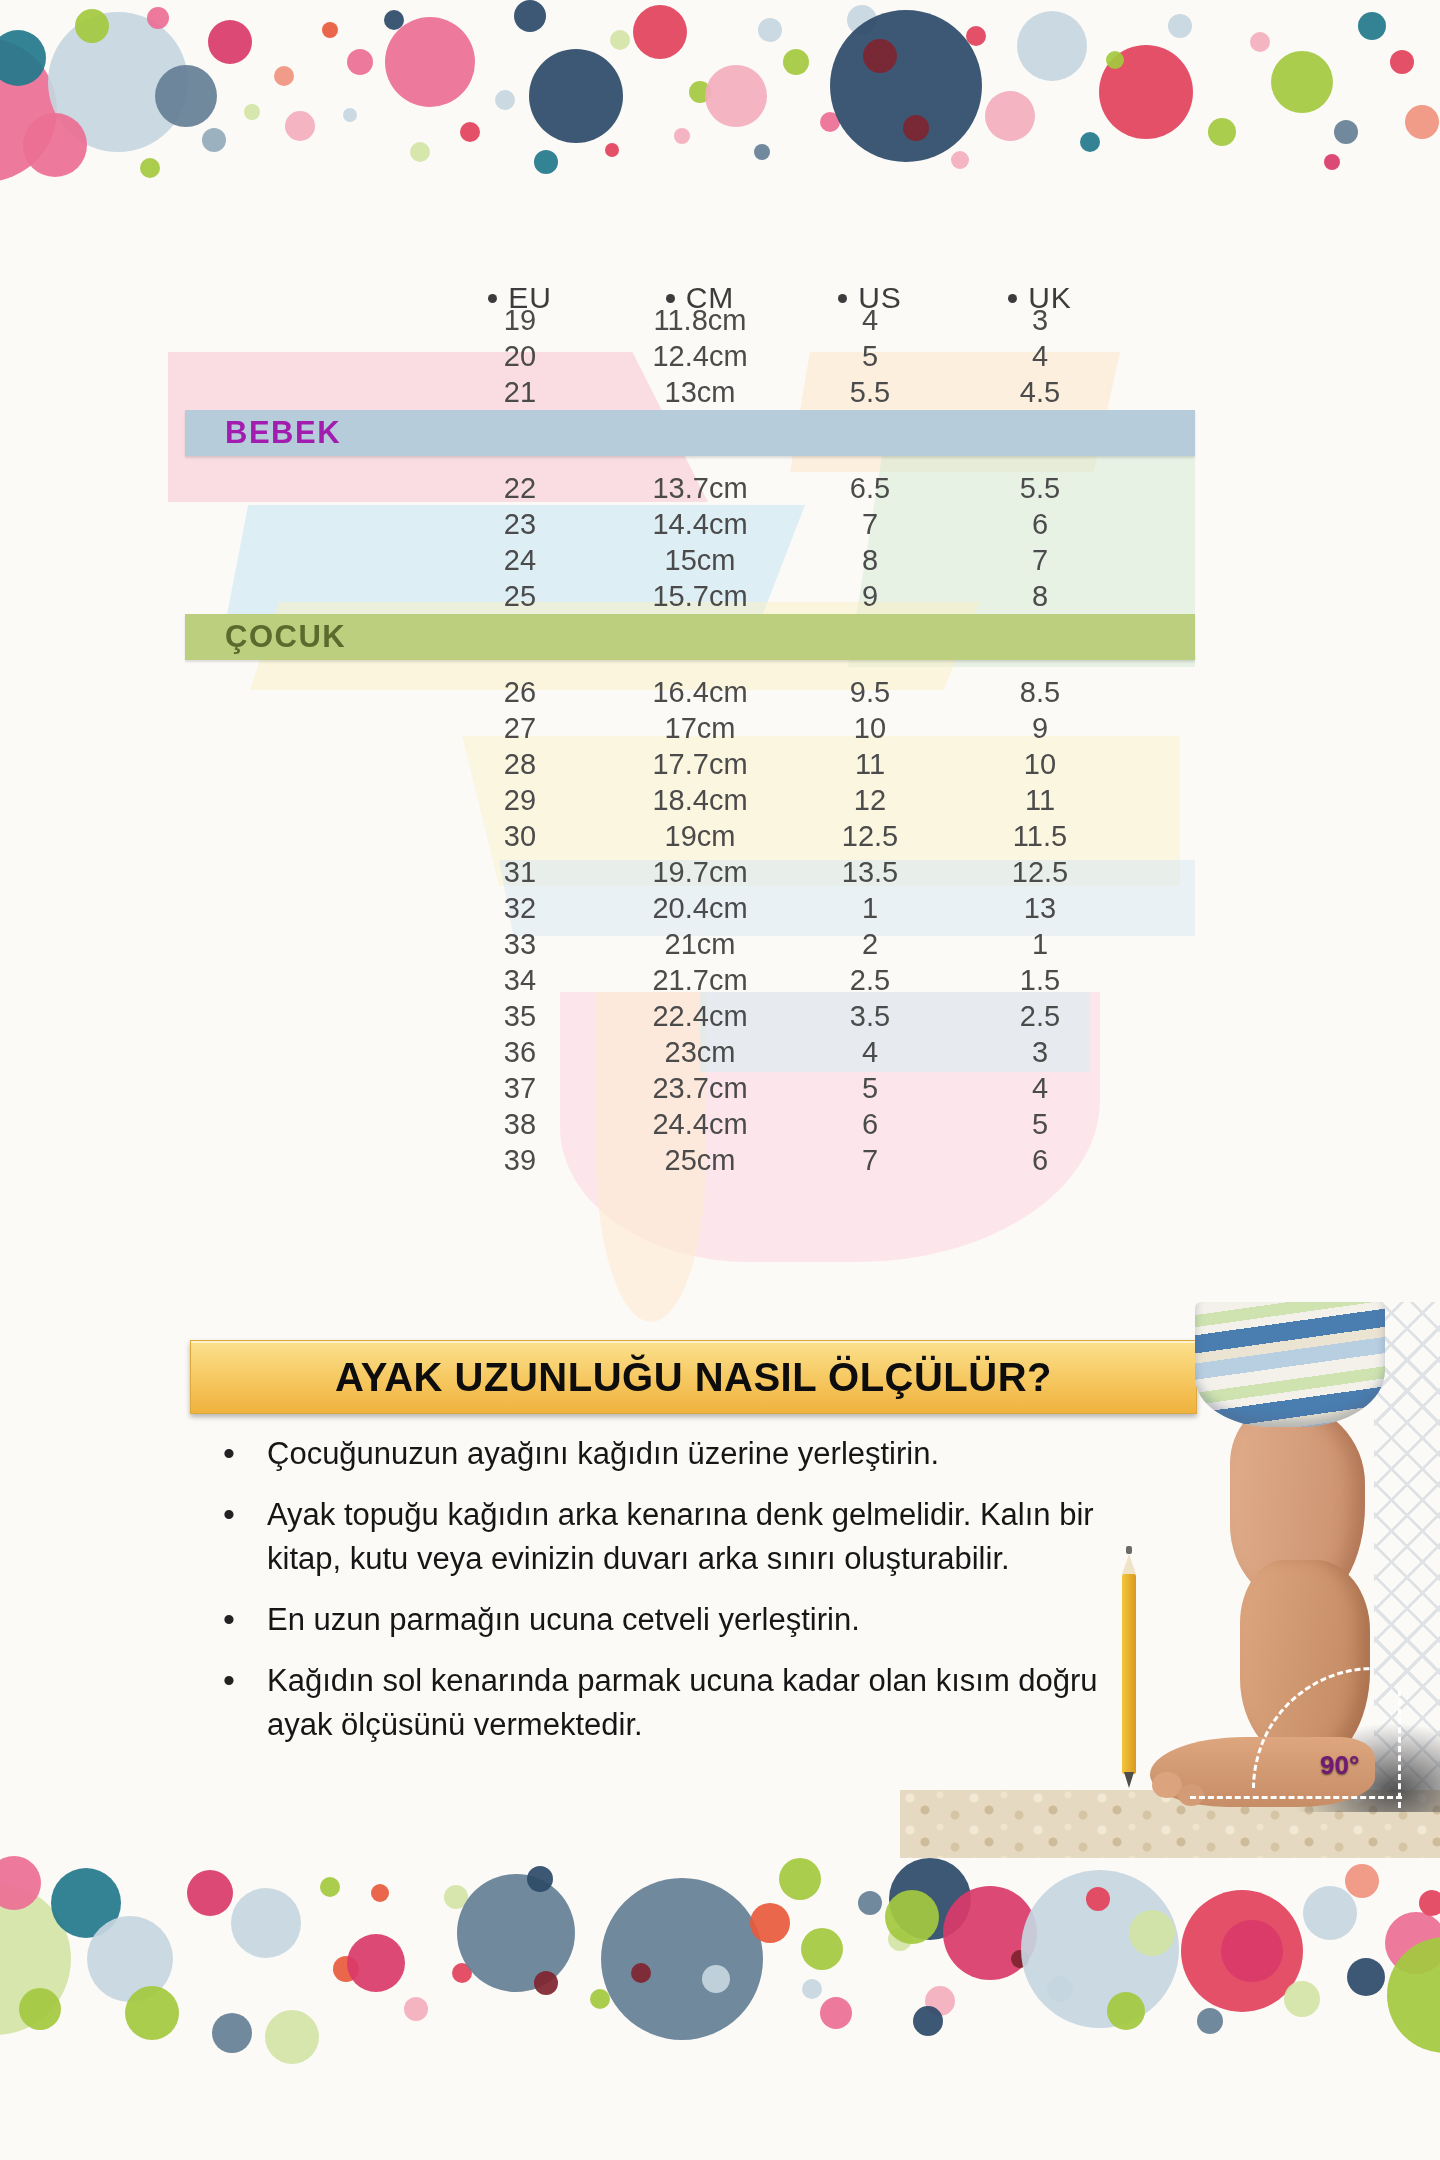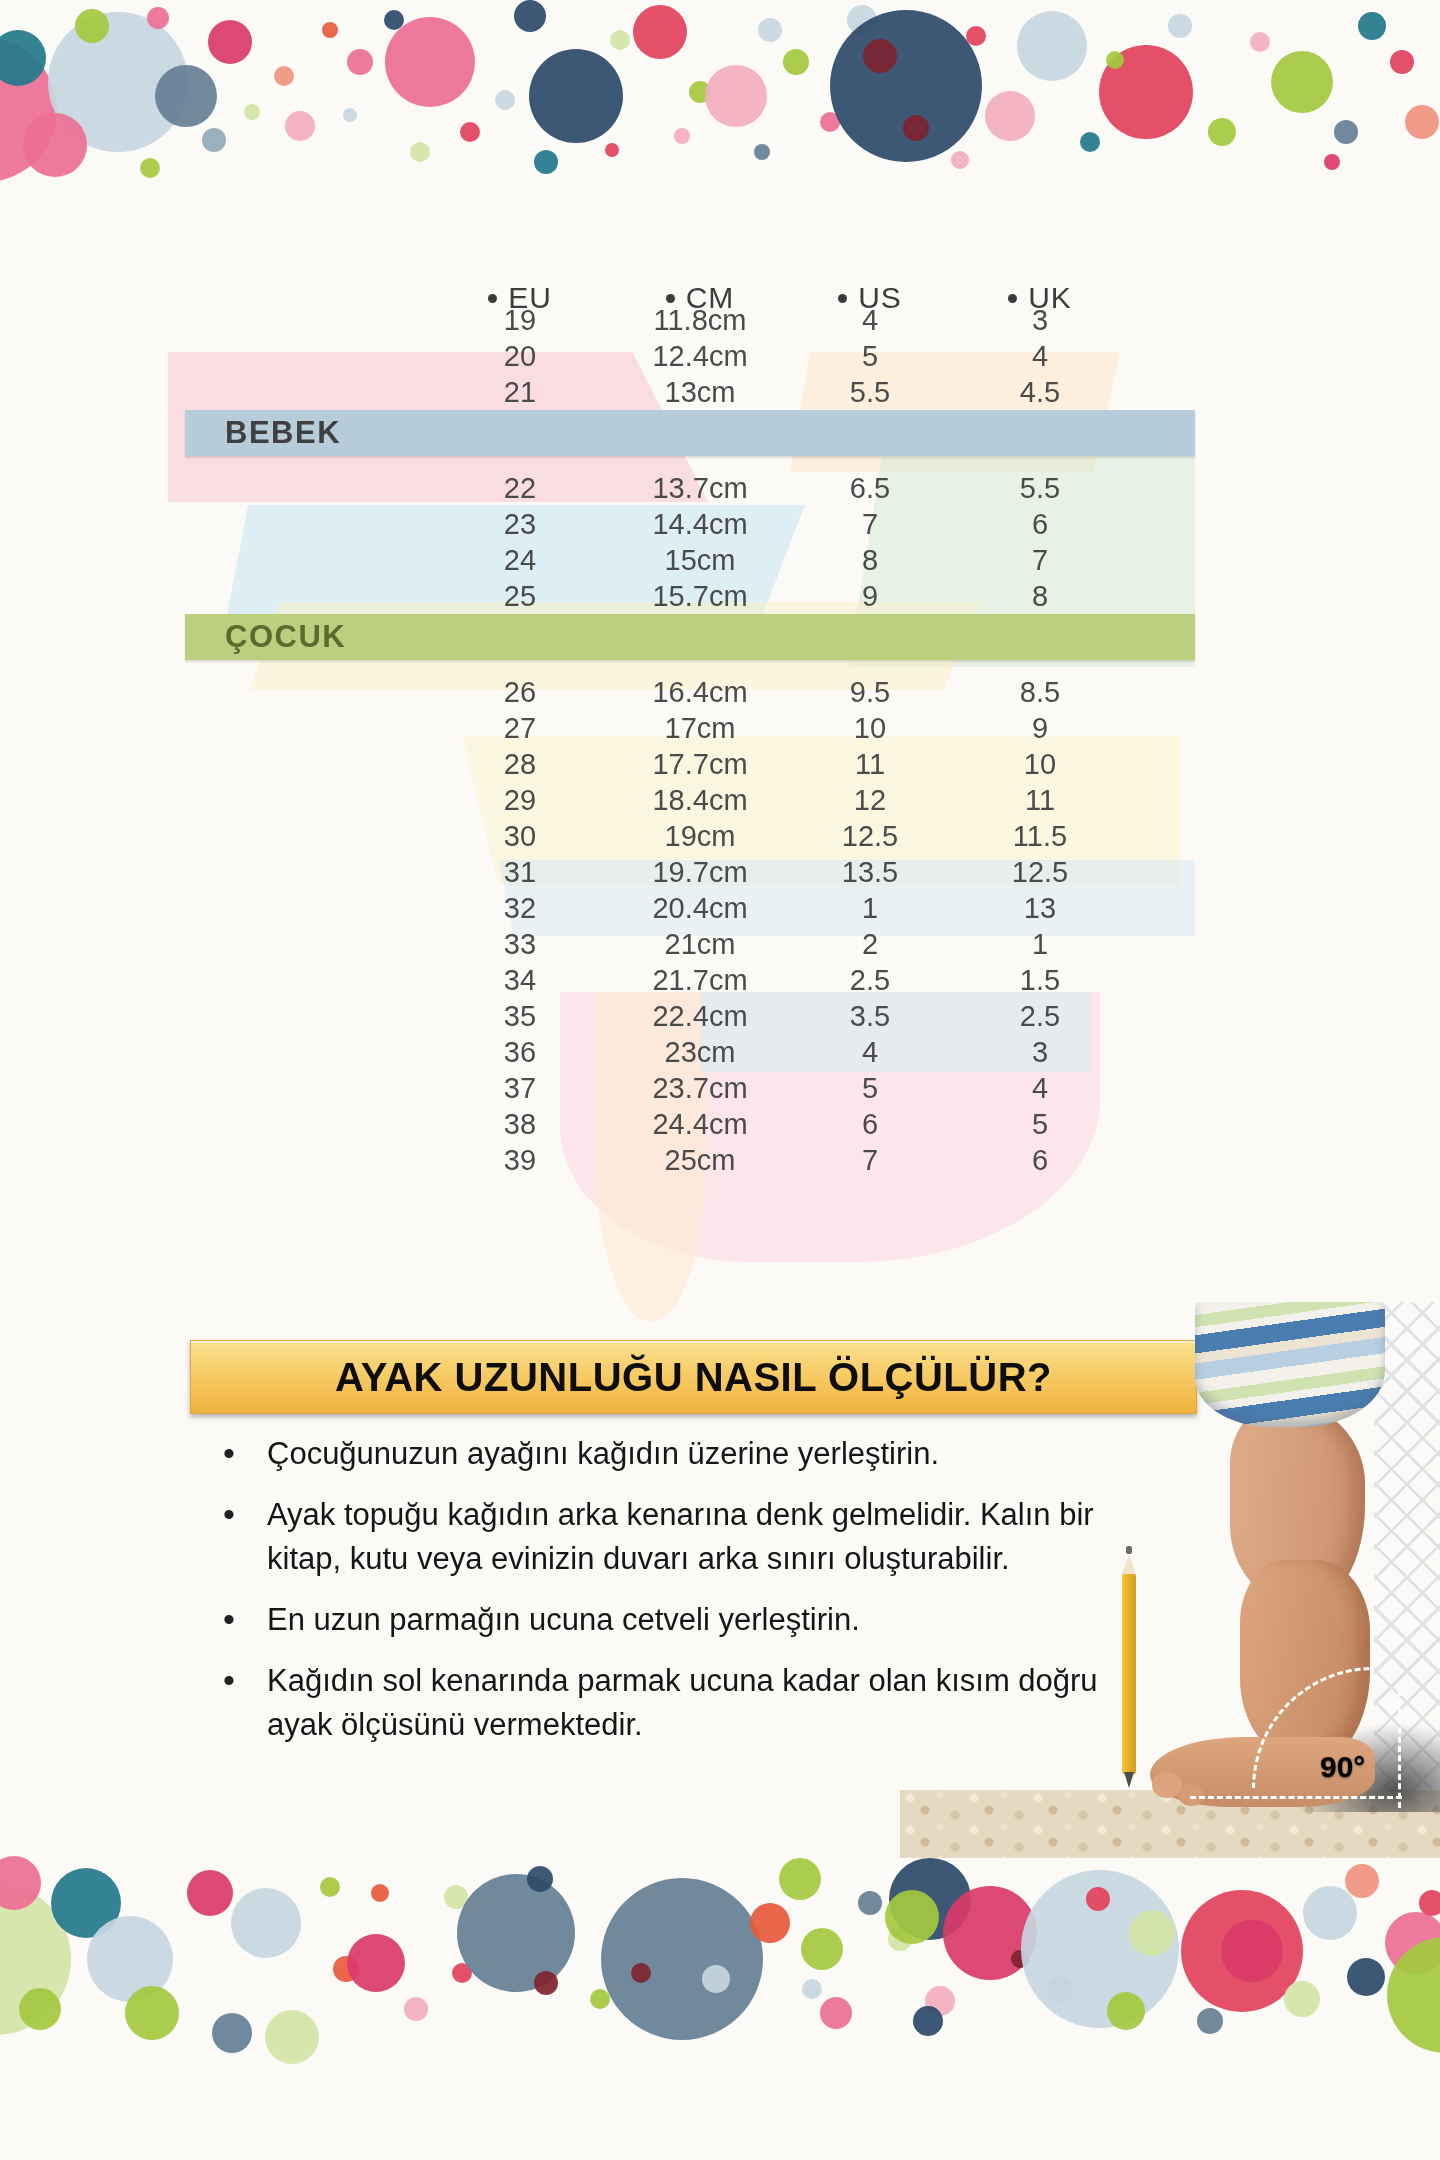--- a/index.html
+++ b/index.html
@@ -99,21 +99,21 @@
     background:linear-gradient(90deg,#f5c53a,#d89a20);border-radius:2px;}
   .pencil-top{position:absolute;left:222px;top:252px;width:0;height:0;
     border-left:7px solid transparent;border-right:7px solid transparent;border-bottom:20px solid #efe3c8;}
   .pencil-lead{position:absolute;left:226px;top:244px;width:6px;height:8px;background:#6b6b6b;border-radius:2px;}
   .pencil-tip{position:absolute;left:224px;top:470px;width:10px;height:16px;background:#4d4d4d;
     clip-path:polygon(0 0,100% 0,50% 100%);}
   .arc-90{position:absolute;left:352px;top:365px;width:236px;height:236px;border:3px dashed #fff;
     border-radius:50%;clip-path:polygon(0 0,50% 0,50% 50%,0 50%);}
   .dash-v{position:absolute;left:498px;top:388px;height:118px;border-left:3px dashed #fff;}
   .dash-h{position:absolute;left:290px;top:494px;width:212px;border-top:3px dashed #fff;}
-  .deg-label{position:absolute;left:420px;top:448px;font-size:30px;font-weight:700;color:#000000;
+  .deg-label{position:absolute;left:420px;top:448px;font-size:26px;font-weight:700;color:#701a75;
     text-shadow:0 1px 2px rgba(0,0,0,.6);}
 </style>
 </head>
 <body>
 
 <div class="page">
 
   <div id="dots-top" class="dots-band">
       <div class="dot" style="left: -87px; top: 38px; height: 144px; width: 144px; background: rgb(236, 111, 148);"></div>
       <div class="dot" style="left: -10px; top: 30px; height: 56px; width: 56px; background: rgb(34, 120, 140);"></div>
@@ -273,21 +273,21 @@
             <div>4</div>
           </div>
           <div class="size-row">
             <div class="lbl-spacer"></div>
             <div>21</div>
             <div>13cm</div>
             <div>5.5</div>
             <div>4.5</div>
           </div>
         </div>
-        <div class="section-bar" style="background: rgb(183, 204, 219); color: #404040; text-align: right;">
+        <div class="section-bar" style="background: rgb(183, 204, 219); color: #a21caf; text-align: right;">
           <span>BEBEK</span>
         </div>
         <div class="section-rows">
           <div class="size-row">
             <div class="lbl-spacer"></div>
             <div>22</div>
             <div>13.7cm</div>
             <div>6.5</div>
             <div>5.5</div>
           </div>

